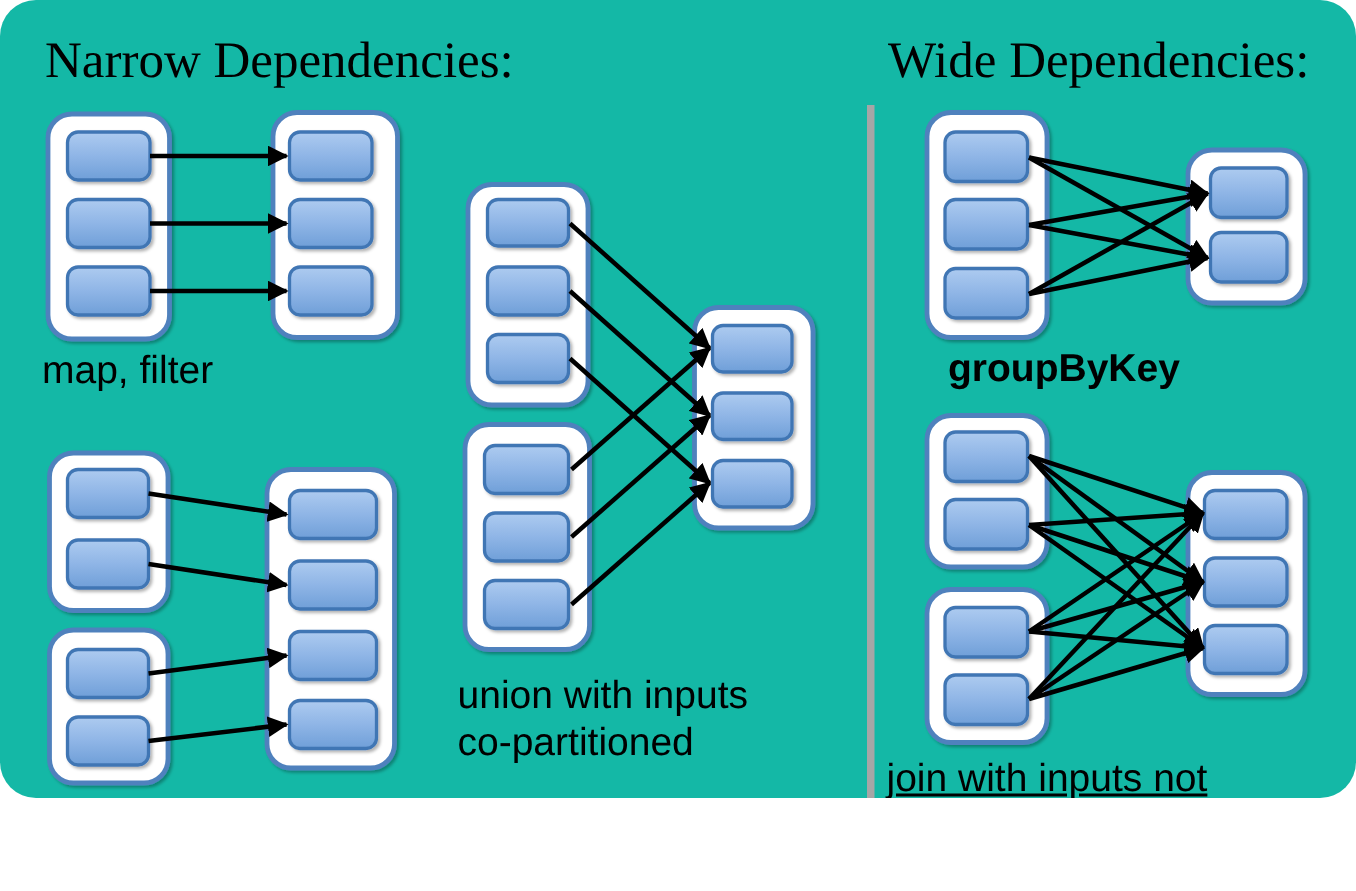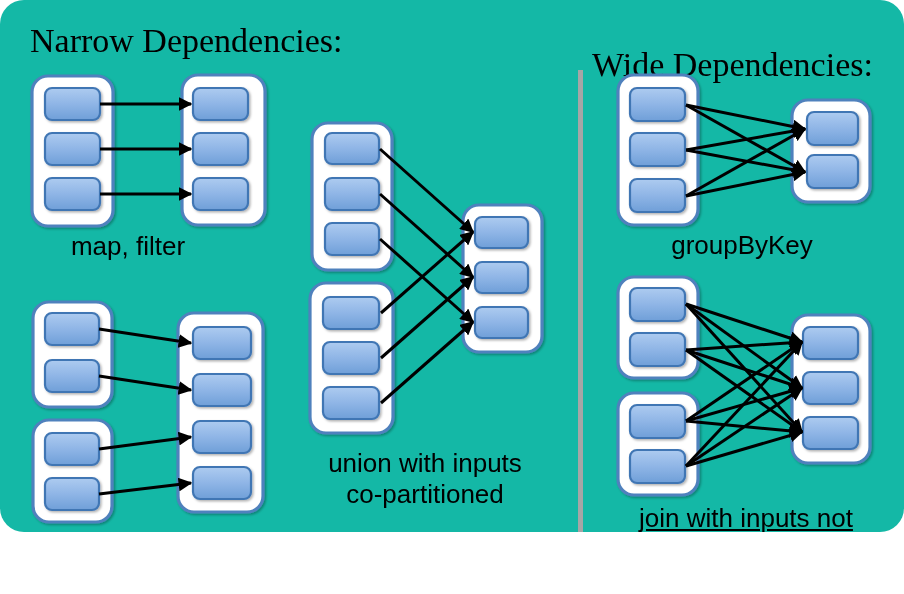--- a/index.html
+++ b/index.html
@@ -26,37 +26,36 @@
   #diagram-svg {
     position: absolute;
     left: 0; top: 0;
     width: 904px; height: 594px;
   }
   .dlabel {
     position: absolute;
     font-size: 26px;
     line-height: 31px;
     color: #000000;
-    text-align: center;
     white-space: pre-line;
   }
   #label-map-filter  { left: 28px;  top: 231px; width: 200px; }
   #label-union       { left: 46px;  top: 530px; width: 200px; }
   #label-join-co     { left: 305px; top: 448px; width: 240px; }
   #label-groupbykey  { left: 632px; top: 230px; width: 220px; }
   #label-join-not-co { left: 591px; top: 503px; width: 310px; text-decoration: underline; }
 </style>
 </head>
 <body>
 
 <div class="canvas">
 
   <div class="heading" id="heading-narrow" style="color: rgb(0, 0, 0);">Narrow Dependencies:</div>
 
-  <div class="heading" id="heading-wide" style="color: rgb(0, 0, 0); margin-top: 24px;">Wide Dependencies:</div>
+  <div class="heading" id="heading-wide" style="color: rgb(0, 0, 0);">Wide Dependencies:</div>
 
   <div class="divider" style="left: 578px; top: 70px; width: 5px; height: 490px; background: rgb(166, 166, 166);"></div>
 
   <svg id="diagram-svg" xmlns="http://www.w3.org/2000/svg" viewBox="0 0 904 594">
       <defs>
         <linearGradient id="boxFill" x1="0" y1="0" x2="0" y2="1">
           <stop offset="0%" stop-color="#adcbf0"></stop>
           <stop offset="50%" stop-color="#8fb5e6"></stop>
           <stop offset="100%" stop-color="#6f9fd8"></stop>
         </linearGradient>
@@ -157,18 +156,18 @@
         <line x1="686" y1="466" x2="802" y2="432" stroke="#000000" stroke-width="3" marker-end="url(#arrowHead)"></line>
       </g>
     </svg>
 
   <div class="dlabel" id="label-map-filter" style="color: rgb(0, 0, 0);">map, filter</div>
 
 
   <div class="dlabel" id="label-join-co" style="color: rgb(0, 0, 0);">union with inputs
 co-partitioned</div>
 
-  <div class="dlabel" id="label-groupbykey" style="color: rgb(0, 0, 0);">groupByKey</div>
+  <div class="dlabel" id="label-groupbykey" style="color: rgb(0, 0, 0); font-weight: bold;">groupByKey</div>
 
   <div class="dlabel" id="label-join-not-co" style="color: rgb(0, 0, 0);">join with inputs not
 co-partitioned</div>
 
 </div>
 
 </body></html>

